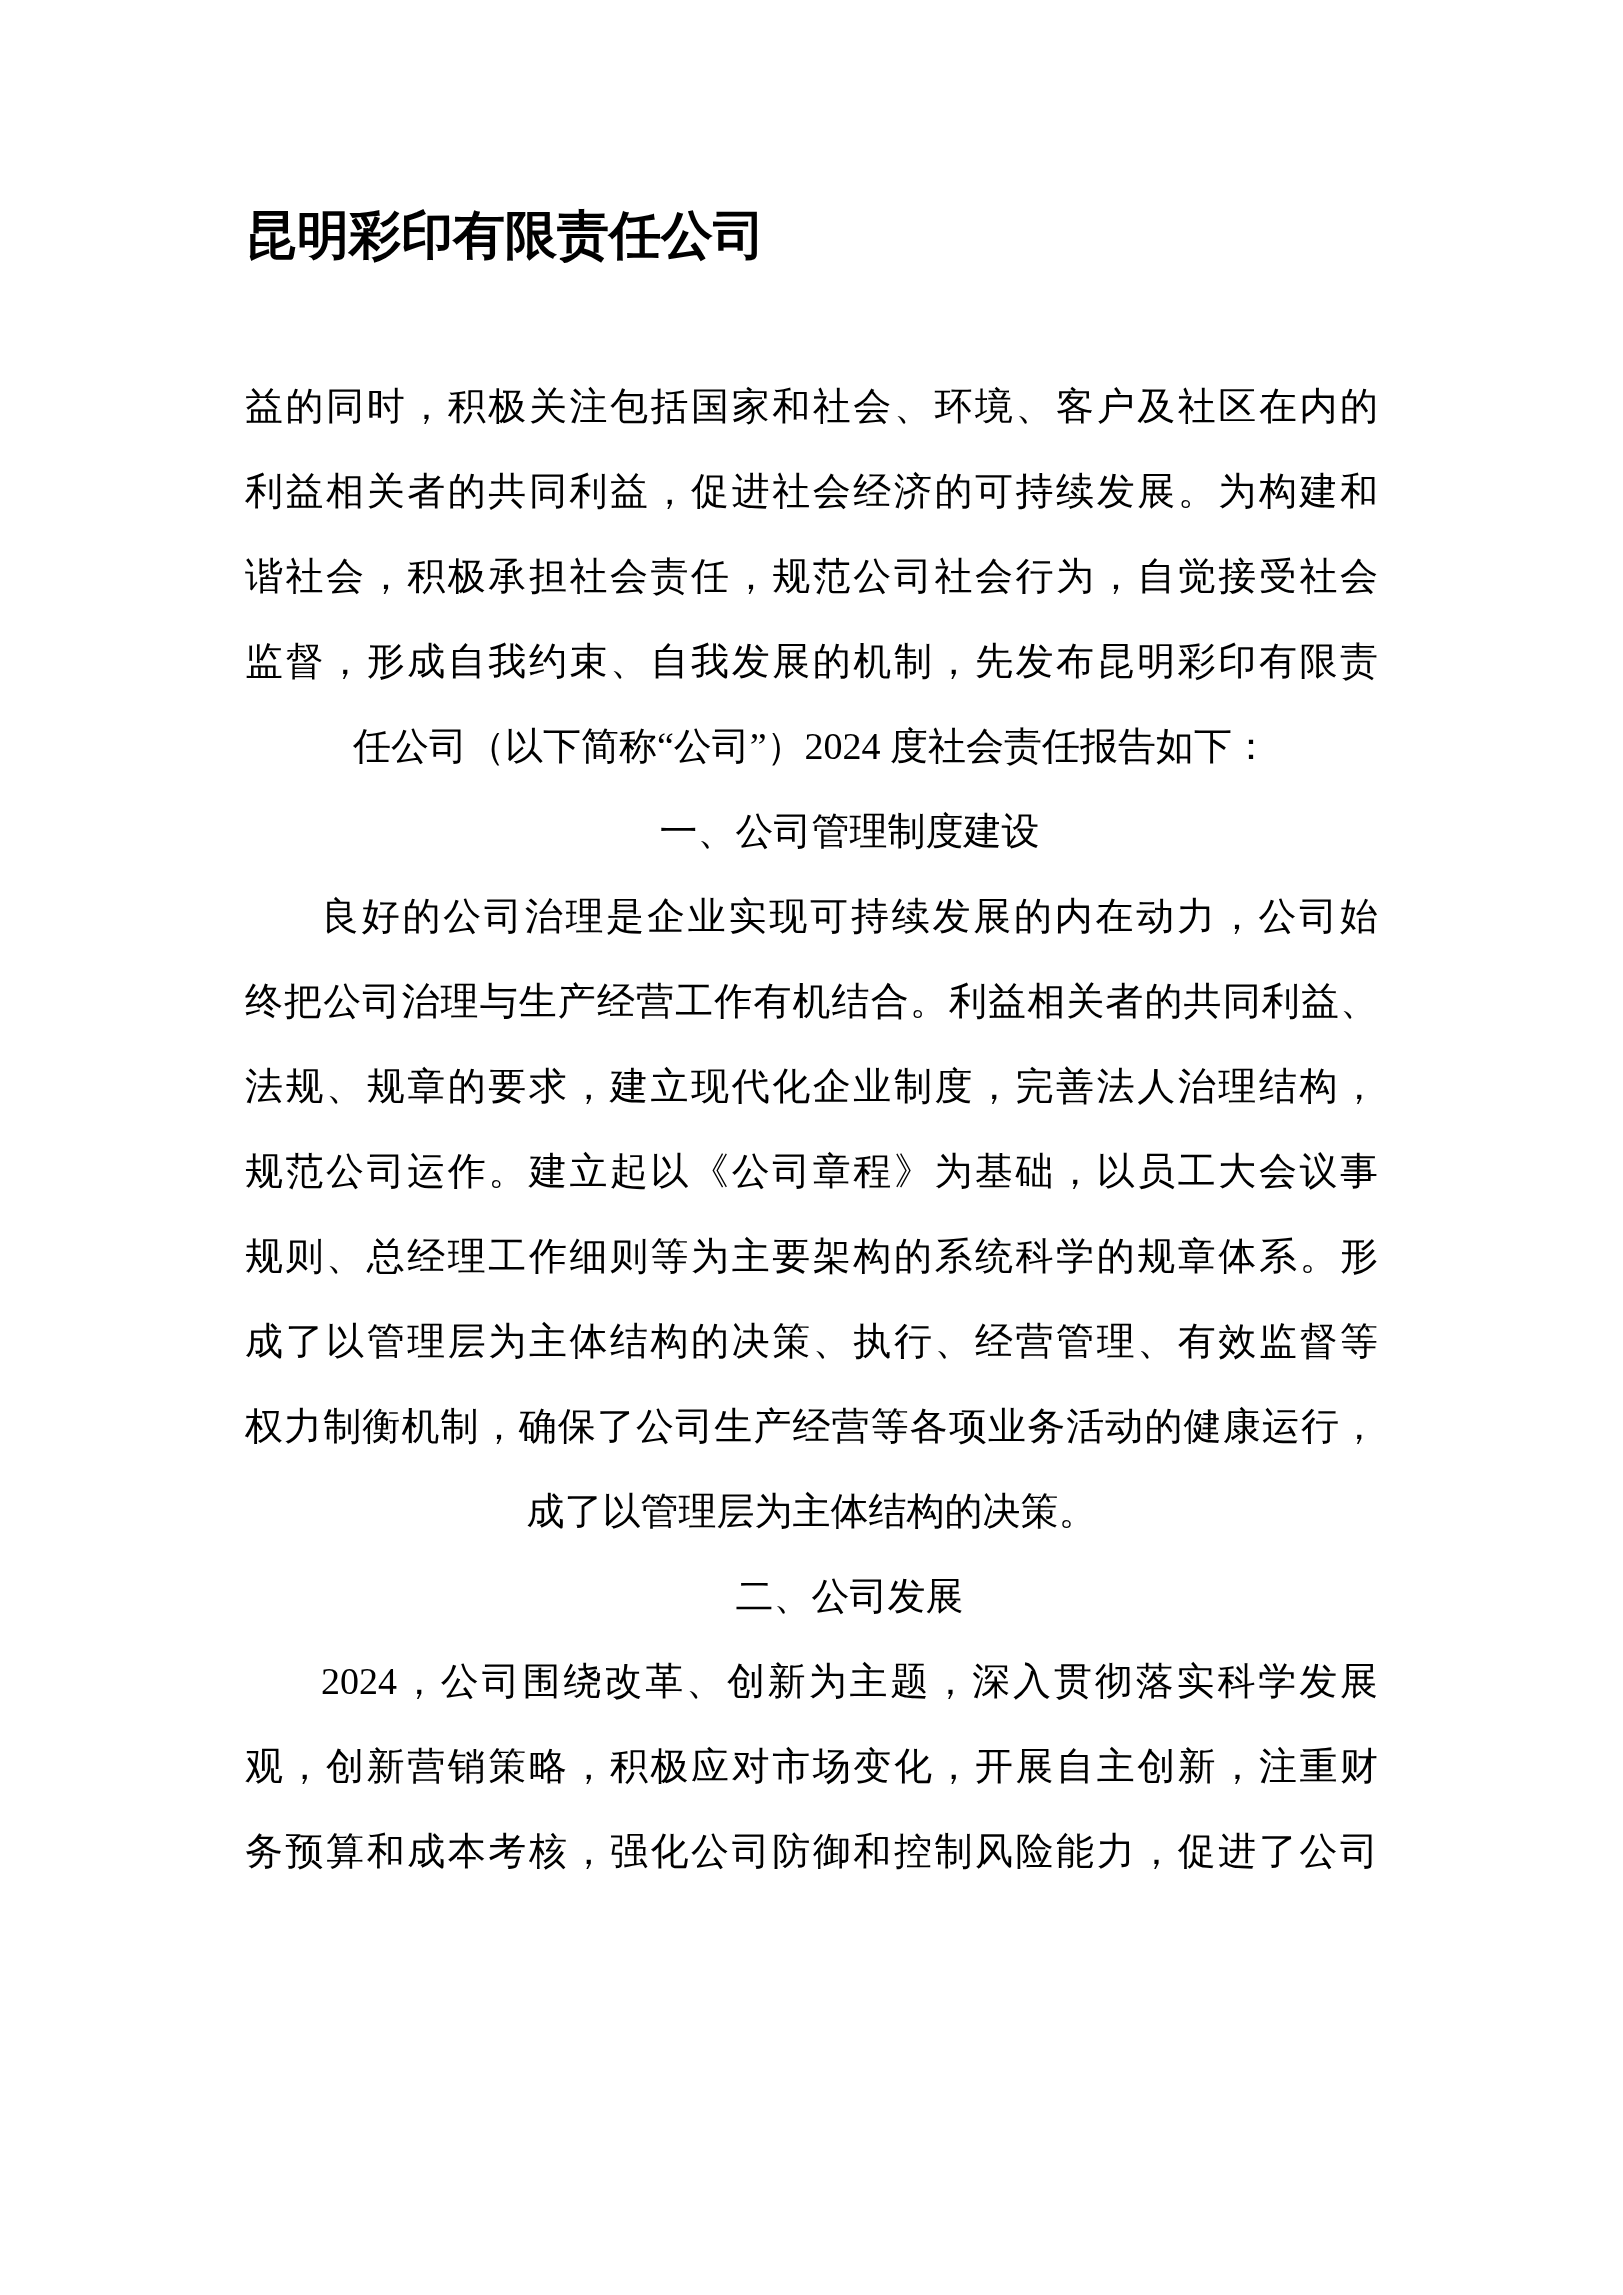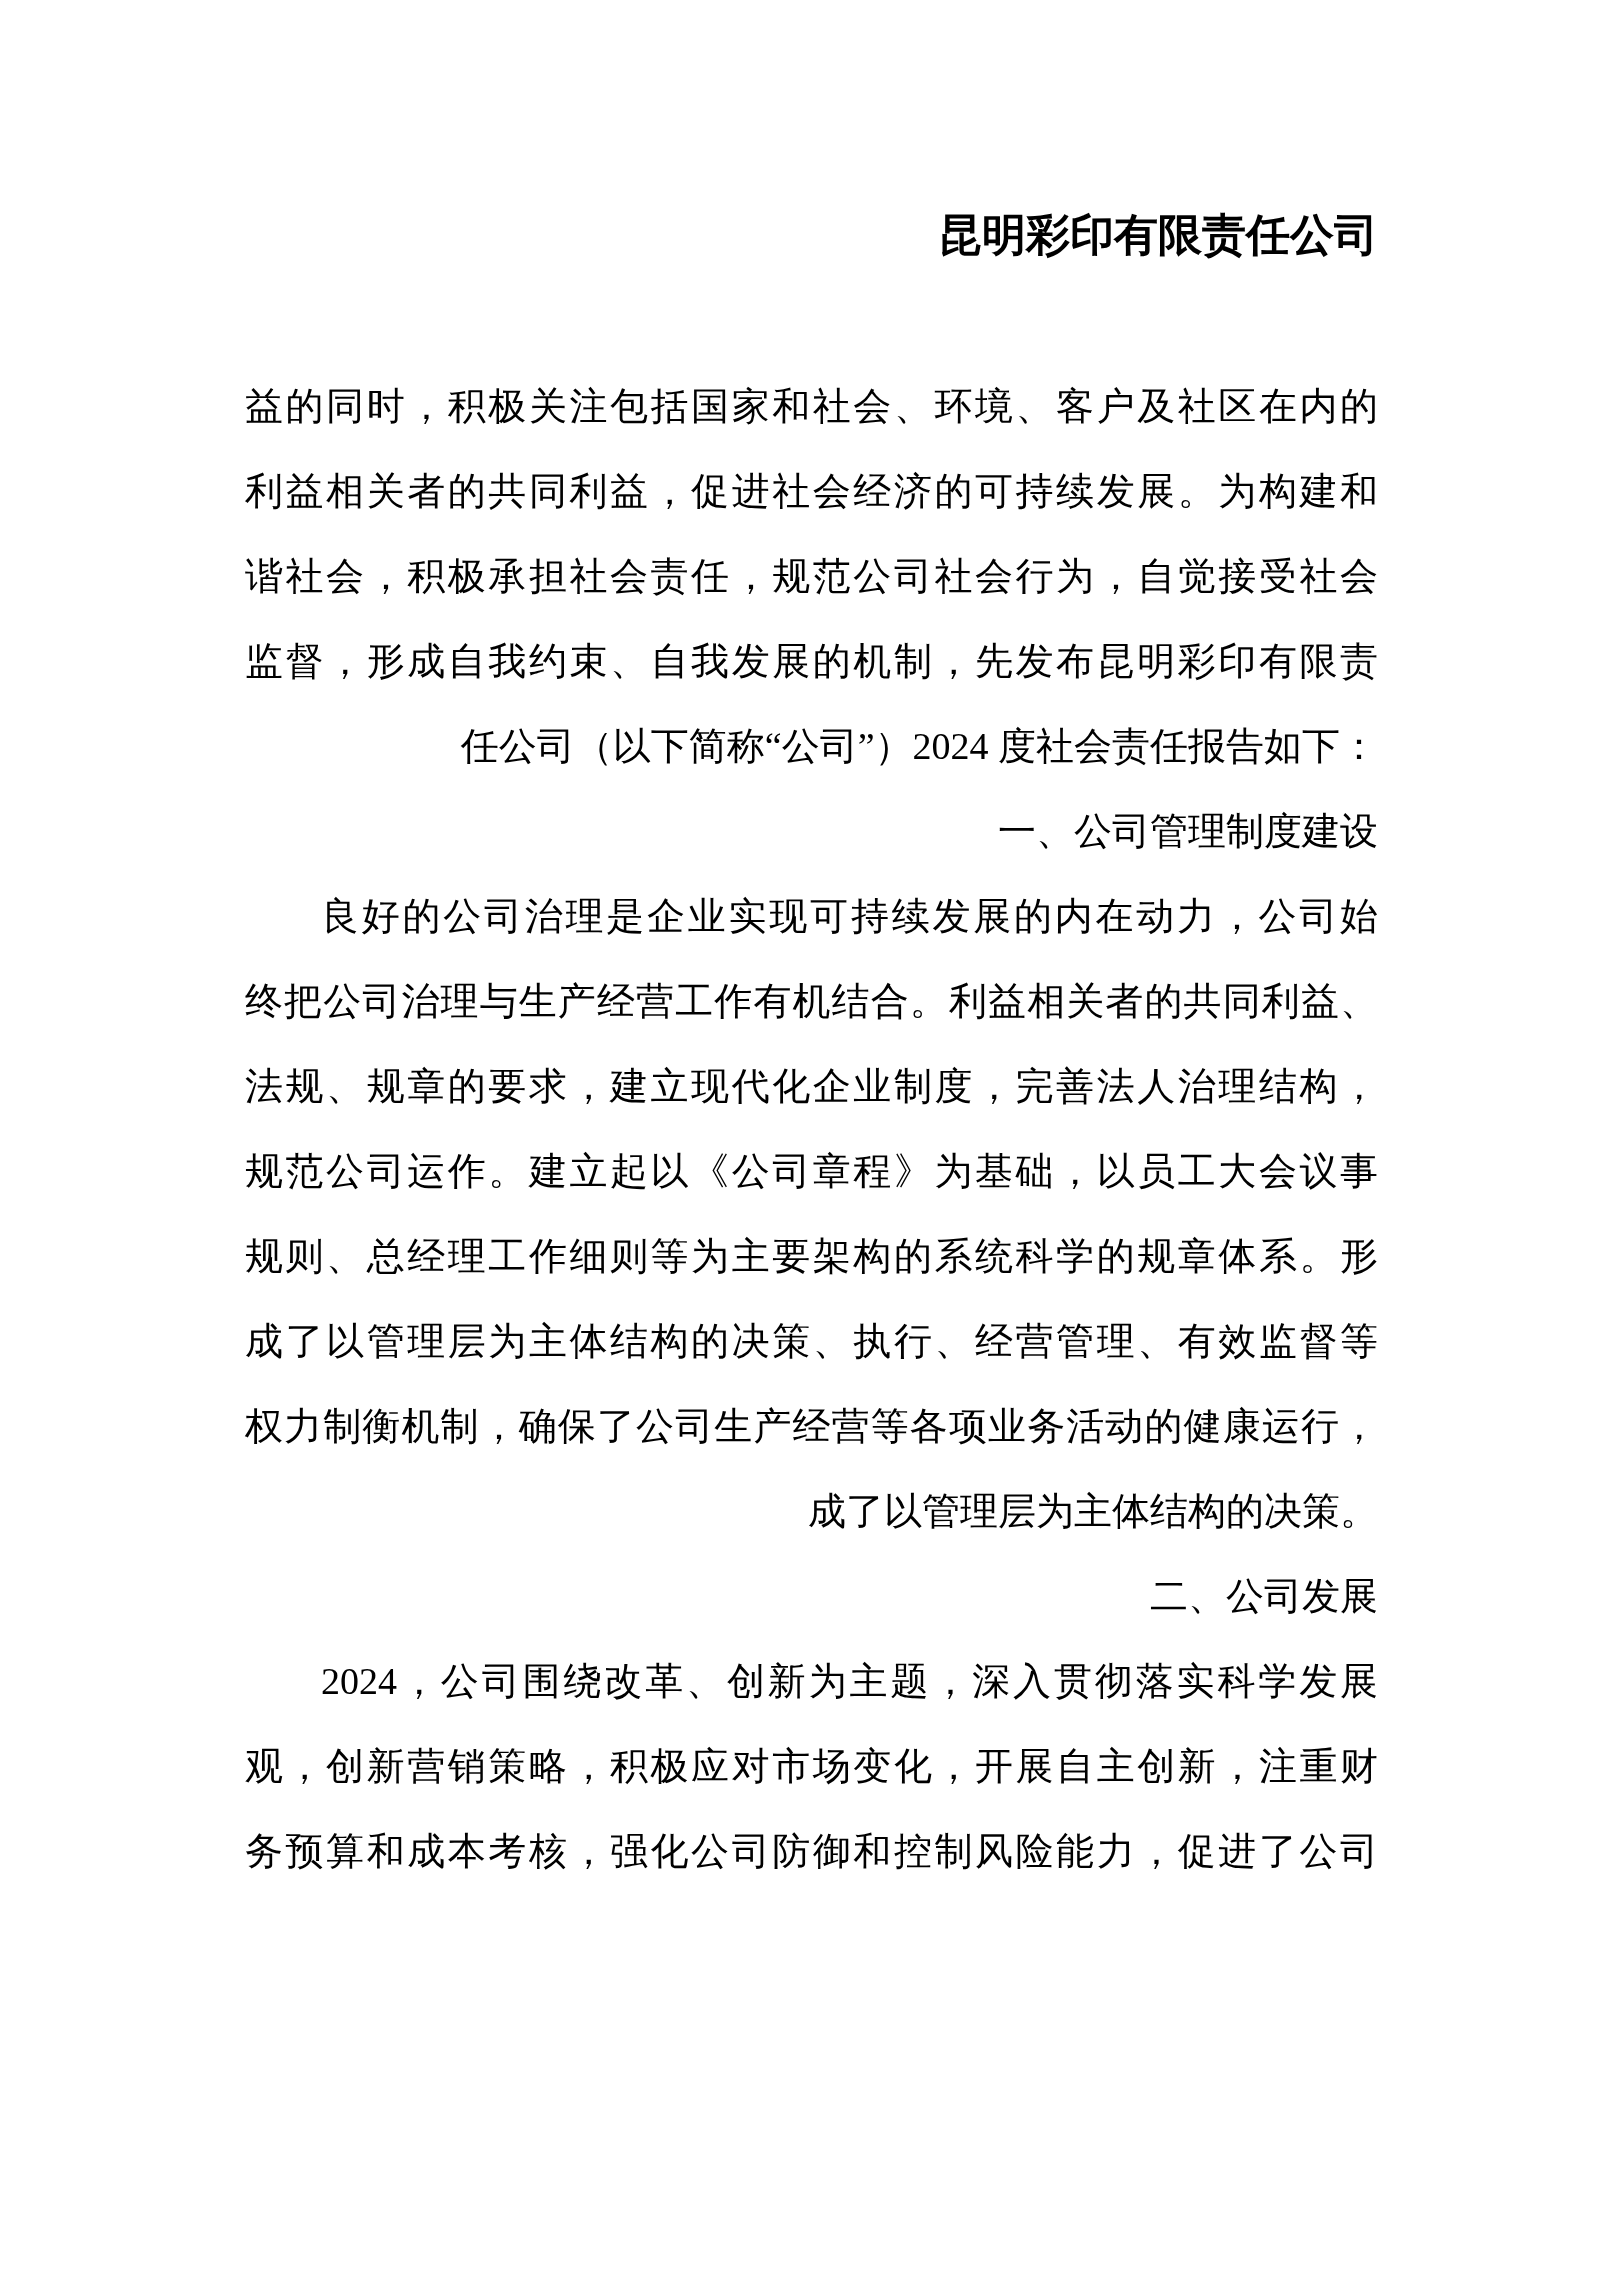--- a/index.html
+++ b/index.html
@@ -16,34 +16,34 @@
     overflow: hidden;
     box-sizing: border-box;
   }
   .content {
     padding: 0 245px;
   }
   .title-block {
     margin-top: 192px;
   }
   .title-line {
-    font-size: 44px;
+    font-size: 52px;
     line-height: 87px;
     font-weight: bold;
-    text-align: right;
+    text-align: left;
     white-space: nowrap;
   }
   .body-block {
     margin-top: 85px;
   }
   .body-line {
     font-size: 38px;
     line-height: 85px;
     height: 85px;
-    text-align: right;
+    text-align: center;
     letter-spacing: 0;
   }
   .body-line.indent {
     text-indent: 2em;
   }
   .body-line.fill {
     text-align: justify;
     text-align-last: justify;
     text-justify: inter-character;
   }

